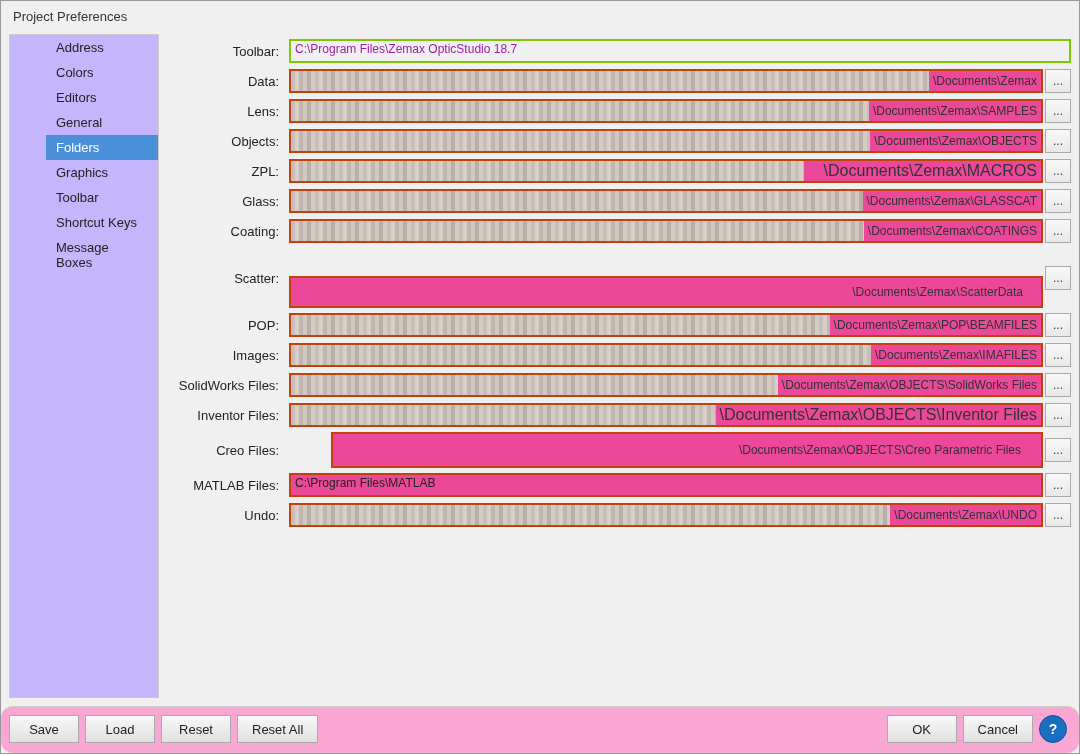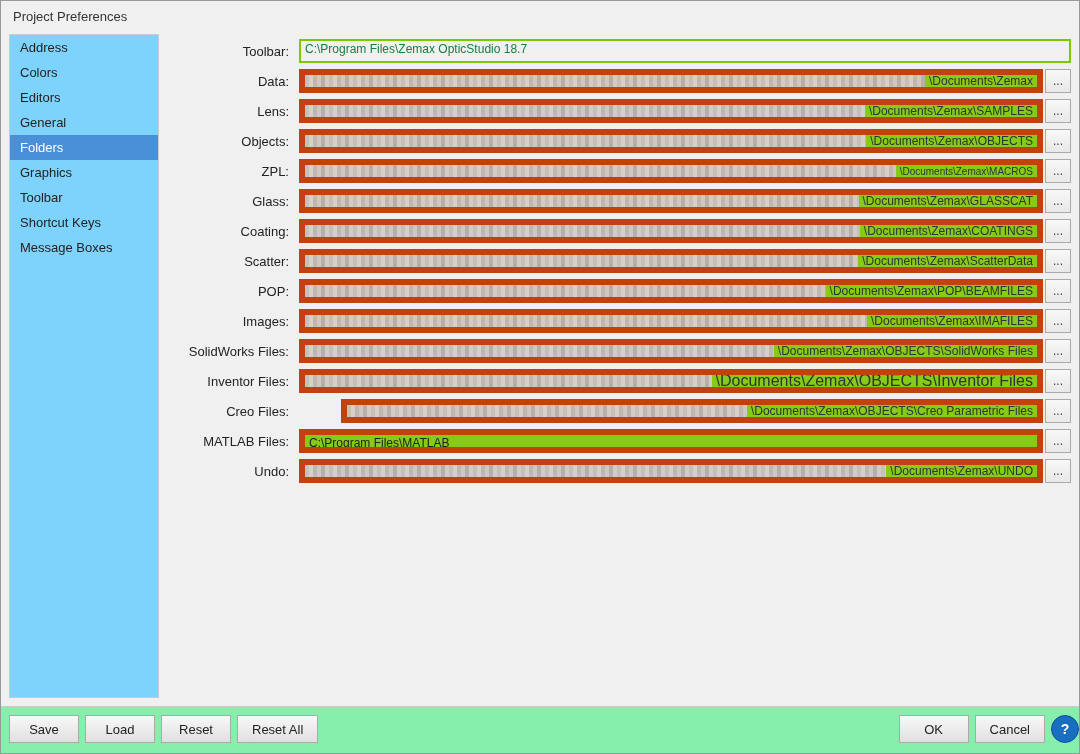--- a/index.html
+++ b/index.html
@@ -33,25 +33,26 @@
       display: flex;
       flex: 1;
       padding: 6px 8px 8px 8px;
       gap: 0;
       overflow: hidden;
     }
     
     .sidebar {
       width: 150px;
       min-width: 150px;
-      background: #7dd3fc;
+      background: #c4b5fd;
       border: 1px solid #ccc;
       display: flex;
       flex-direction: column;
-      margin-right: 10px;
+      margin-right: 0;
+      padding-left: 36px;
     }
     .sidebar-item {
       padding: 5px 10px;
       cursor: pointer;
       color: #222;
       font-size: 13px;
       user-select: none;
     }
     .sidebar-item.active {
       background: #4a90d9;
@@ -84,56 +85,57 @@
       font-size: 13px;
     }
     .field-input-wrap {
       display: flex;
       flex: 1;
       align-items: center;
     }
     .field-input {
       flex: 1;
       height: 24px;
-      border: 6px solid #c2410c;
-      background: #84cc16;
+      border: 2px solid #c2410c;
+      background: #ec4899;
       padding: 1px 4px;
       font-size: 12px;
       font-family: 'Segoe UI', Arial, sans-serif;
       color: #222;
       overflow: hidden;
       white-space: nowrap;
       text-overflow: ellipsis;
     }
     .field-input.program-field {
       border: 2px solid #7dc900;
       background: #f0f0f0;
-      color: #15803d;
+      color: #a21caf;
     }
     .browse-btn {
       width: 26px;
       height: 24px;
       border: 1px solid #aaa;
       background: linear-gradient(to bottom, #f8f8f8, #e8e8e8);
       margin-left: 2px;
       cursor: pointer;
       display: flex;
       align-items: center;
       justify-content: center;
       font-size: 12px;
       color: #444;
       flex-shrink: 0;
     }
     
     .dialog-footer {
       display: flex;
       align-items: center;
-      padding: 8px 0 10px 8px;
+      padding: 8px 12px 10px 8px;
       border-top: 1px solid #ccc;
-      background: #86efac;
+      background: #f9a8d4;
+      border-radius: 12px;
     }
     .footer-left {
       display: flex;
       gap: 6px;
       flex: 1;
     }
     .footer-right {
       display: flex;
       gap: 6px;
       align-items: center;
@@ -224,21 +226,21 @@
                 <span class="path-suffix" style="padding-left: 4px; padding-right: 4px; white-space: nowrap; font-size: 12px;">\Documents\Zemax\OBJECTS</span>
               </div>
               <div class="browse-btn">...</div>
             </div>
           </div>
           <div class="field-row">
             <div class="field-label">ZPL:</div>
             <div class="field-input-wrap">
               <div class="field-input" style="display: flex; align-items: center; overflow: hidden; padding: 0px;">
                 <div style="flex: 1 1 0%; height: 100%; background: repeating-linear-gradient(90deg, rgb(200, 192, 184) 0px, rgb(200, 192, 184) 4px, rgb(216, 207, 200) 4px, rgb(216, 207, 200) 8px, rgb(192, 184, 176) 8px, rgb(192, 184, 176) 12px, rgb(208, 200, 192) 12px, rgb(208, 200, 192) 16px, rgb(184, 176, 168) 16px, rgb(184, 176, 168) 20px, rgb(212, 204, 196) 20px, rgb(212, 204, 196) 24px) 0% 0% / 120px 100%; min-width: 200px;"></div>
-                <span class="path-suffix" style="padding-left: 4px; padding-right: 4px; white-space: nowrap; font-size: 10px;">\Documents\Zemax\MACROS</span>
+                <span class="path-suffix" style="padding-left: 20px; padding-right: 4px; white-space: nowrap; font-size: 16px;">\Documents\Zemax\MACROS</span>
               </div>
               <div class="browse-btn">...</div>
             </div>
           </div>
           <div class="field-row">
             <div class="field-label">Glass:</div>
             <div class="field-input-wrap">
               <div class="field-input" style="display: flex; align-items: center; overflow: hidden; padding: 0px;">
                 <div style="flex: 1 1 0%; height: 100%; background: repeating-linear-gradient(90deg, rgb(200, 192, 184) 0px, rgb(200, 192, 184) 4px, rgb(216, 207, 200) 4px, rgb(216, 207, 200) 8px, rgb(192, 184, 176) 8px, rgb(192, 184, 176) 12px, rgb(208, 200, 192) 12px, rgb(208, 200, 192) 16px, rgb(184, 176, 168) 16px, rgb(184, 176, 168) 20px, rgb(212, 204, 196) 20px, rgb(212, 204, 196) 24px) 0% 0% / 120px 100%; min-width: 200px;"></div>
                 <span class="path-suffix" style="padding-left: 4px; padding-right: 4px; white-space: nowrap; font-size: 12px;">\Documents\Zemax\GLASSCAT</span>
@@ -252,21 +254,21 @@
               <div class="field-input" style="display: flex; align-items: center; overflow: hidden; padding: 0px;">
                 <div style="flex: 1 1 0%; height: 100%; background: repeating-linear-gradient(90deg, rgb(200, 192, 184) 0px, rgb(200, 192, 184) 4px, rgb(216, 207, 200) 4px, rgb(216, 207, 200) 8px, rgb(192, 184, 176) 8px, rgb(192, 184, 176) 12px, rgb(208, 200, 192) 12px, rgb(208, 200, 192) 16px, rgb(184, 176, 168) 16px, rgb(184, 176, 168) 20px, rgb(212, 204, 196) 20px, rgb(212, 204, 196) 24px) 0% 0% / 120px 100%; min-width: 200px;"></div>
                 <span class="path-suffix" style="padding-left: 4px; padding-right: 4px; white-space: nowrap; font-size: 12px;">\Documents\Zemax\COATINGS</span>
               </div>
               <div class="browse-btn">...</div>
             </div>
           </div>
           <div class="field-row">
             <div class="field-label">Scatter:</div>
             <div class="field-input-wrap">
-              <div class="field-input" style="display: flex; align-items: center; overflow: hidden; padding: 0px;">
+              <div class="field-input" style="display: flex; align-items: center; overflow: hidden; padding: 14px; margin-top: 28px;">
                 <div style="flex: 1 1 0%; height: 100%; background: repeating-linear-gradient(90deg, rgb(200, 192, 184) 0px, rgb(200, 192, 184) 4px, rgb(216, 207, 200) 4px, rgb(216, 207, 200) 8px, rgb(192, 184, 176) 8px, rgb(192, 184, 176) 12px, rgb(208, 200, 192) 12px, rgb(208, 200, 192) 16px, rgb(184, 176, 168) 16px, rgb(184, 176, 168) 20px, rgb(212, 204, 196) 20px, rgb(212, 204, 196) 24px) 0% 0% / 120px 100%; min-width: 200px;"></div>
                 <span class="path-suffix" style="padding-left: 4px; padding-right: 4px; white-space: nowrap; font-size: 12px;">\Documents\Zemax\ScatterData</span>
               </div>
               <div class="browse-btn">...</div>
             </div>
           </div>
           <div class="field-row">
             <div class="field-label">POP:</div>
             <div class="field-input-wrap">
               <div class="field-input" style="display: flex; align-items: center; overflow: hidden; padding: 0px;">
@@ -302,21 +304,21 @@
               <div class="field-input" style="display: flex; align-items: center; overflow: hidden; padding: 0px;">
                 <div style="flex: 1 1 0%; height: 100%; background: repeating-linear-gradient(90deg, rgb(200, 192, 184) 0px, rgb(200, 192, 184) 4px, rgb(216, 207, 200) 4px, rgb(216, 207, 200) 8px, rgb(192, 184, 176) 8px, rgb(192, 184, 176) 12px, rgb(208, 200, 192) 12px, rgb(208, 200, 192) 16px, rgb(184, 176, 168) 16px, rgb(184, 176, 168) 20px, rgb(212, 204, 196) 20px, rgb(212, 204, 196) 24px) 0% 0% / 120px 100%; min-width: 200px;"></div>
                 <span class="path-suffix" style="padding-left: 4px; padding-right: 4px; white-space: nowrap; font-size: 16px;">\Documents\Zemax\OBJECTS\Inventor Files</span>
               </div>
               <div class="browse-btn">...</div>
             </div>
           </div>
           <div class="field-row">
             <div class="field-label">Creo Files:</div>
             <div class="field-input-wrap">
-              <div class="field-input" style="display: flex; align-items: center; overflow: hidden; padding: 0px; margin-left: 42px;">
+              <div class="field-input" style="display: flex; align-items: center; overflow: hidden; padding: 16px; margin-left: 42px;">
                 <div style="flex: 1 1 0%; height: 100%; background: repeating-linear-gradient(90deg, rgb(200, 192, 184) 0px, rgb(200, 192, 184) 4px, rgb(216, 207, 200) 4px, rgb(216, 207, 200) 8px, rgb(192, 184, 176) 8px, rgb(192, 184, 176) 12px, rgb(208, 200, 192) 12px, rgb(208, 200, 192) 16px, rgb(184, 176, 168) 16px, rgb(184, 176, 168) 20px, rgb(212, 204, 196) 20px, rgb(212, 204, 196) 24px) 0% 0% / 120px 100%; min-width: 200px;"></div>
                 <span class="path-suffix" style="padding-left: 4px; padding-right: 4px; white-space: nowrap; font-size: 12px;">\Documents\Zemax\OBJECTS\Creo Parametric Files</span>
               </div>
               <div class="browse-btn">...</div>
             </div>
           </div>
           <div class="field-row">
             <div class="field-label">MATLAB Files:</div>
             <div class="field-input-wrap">
               <div class="field-input">C:\Program Files\MATLAB</div>

